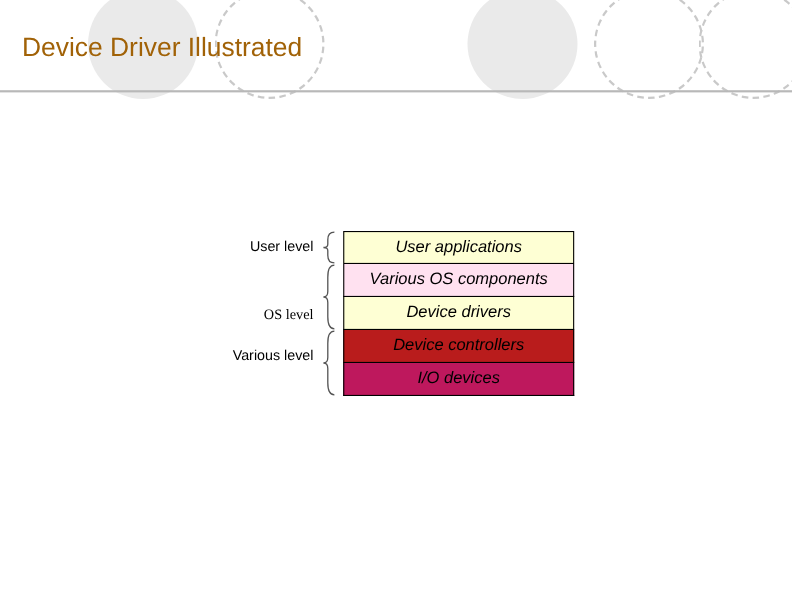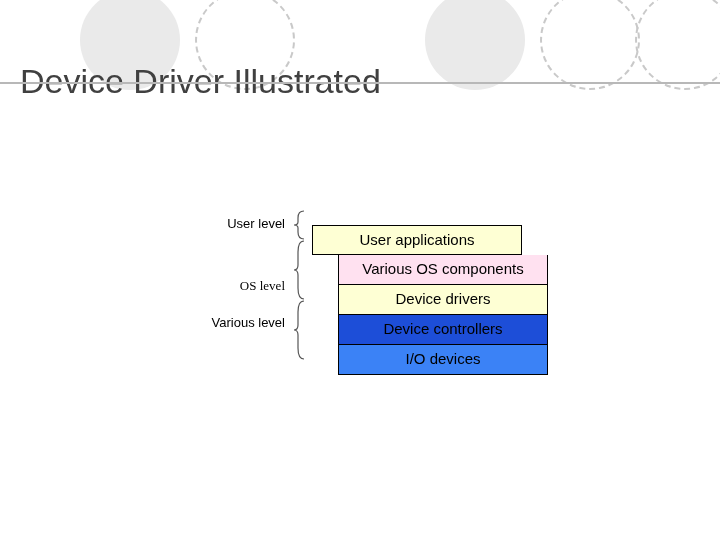--- a/index.html
+++ b/index.html
@@ -6,44 +6,44 @@
   html, body { width: 720px; height: 540px; background: #fff; font-family: Arial, Helvetica, sans-serif; position: relative; overflow: hidden; }
 
   .circles { position: absolute; top: 0; left: 0; width: 720px; height: 120px; pointer-events: none; }
   .circle { position: absolute; width: 100px; height: 100px; border-radius: 50%; top: -10px; }
   .circle.grey1 { background: #eaeaea; left: 80px; }
   .circle.dash1 { border: 2px dashed #c9c9c9; left: 195px; }
   .circle.grey2 { background: #eaeaea; left: 425px; }
   .circle.dash2 { border: 2px dashed #c9c9c9; left: 540px; }
   .circle.dash3 { border: 2px dashed #c9c9c9; left: 635px; }
 
-  .title { position: absolute; left: 20px; top: 30px; font-size: 34px; color: #404040; margin-top: 32px; }
+  .title { position: absolute; left: 20px; top: 30px; font-size: 24px; color: #a16207; }
   .underline { position: absolute; left: 0; top: 82px; width: 720px; height: 2px; background: #b8b8b8; }
 
   .diagram { position: absolute; left: 0; top: 210px; width: 720px; }
 
   .levels { position: absolute; left: 0; top: 0; width: 300px; }
   .level-label { position: absolute; right: 15px; font-size: 13px; text-align: right; white-space: nowrap; }
   .lvl-user { top: 6px; }
   .lvl-os   { top: 68px; font-family: Liberation Serif, serif; }
   .lvl-hw   { top: 105px; }
 
   .brace { position: absolute; left: 292px; width: 14px; color: #444; }
   .brace svg { display: block; }
   .brace.user { top: 0;  height: 30px; }
   .brace.os   { top: 30px; height: 60px; }
   .brace.hw   { top: 90px; height: 60px; }
 
-  .stack { position: absolute; left: 312px; top: 15px; width: 250px; }
+  .stack { position: absolute; left: 312px; top: 0; width: 250px; font-style: italic; }
   .box { width: 210px; height: 30px; line-height: 28px; text-align: center; font-size: 15px; border: 1px solid #000; }
   .b-yellow { background: #feffd4; }
   .b-pink   { background: #ffe1f0; }
-  .b-green  { background: #1d4ed8; }
-  .b-blue   { background: #3b82f6; }
-  .box + .box { border-top: none; margin-left: 26px; }
+  .b-green  { background: #b91c1c; }
+  .b-blue   { background: #be185d; }
+  .box + .box { border-top: none; }
 </style>
 </head>
 <body>
 
 <div class="circles">
   <div class="circle grey1"></div>
   <div class="circle dash1"></div>
   <div class="circle grey2"></div>
   <div class="circle dash2"></div>
   <div class="circle dash3"></div>

